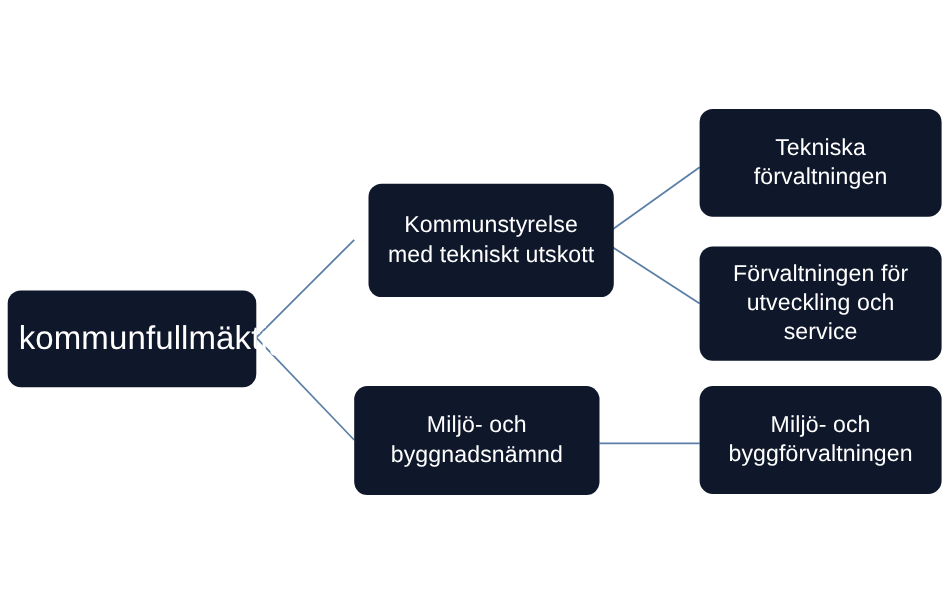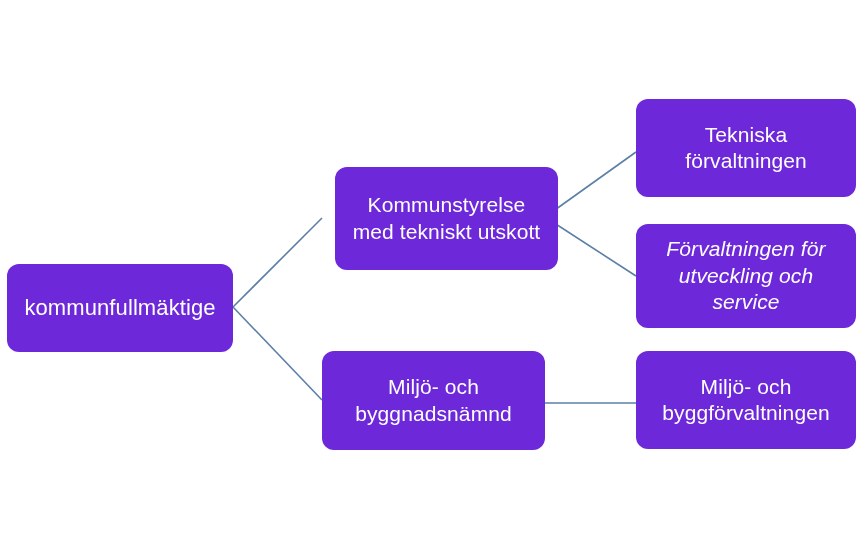--- a/index.html
+++ b/index.html
@@ -22,21 +22,21 @@
     position: absolute;
     left: 0;
     top: 0;
     width: 858px;
     height: 550px;
     pointer-events: none;
   }
   .node {
     position: absolute;
     box-sizing: border-box;
-    background: #6d28d9;
+    background: #0f172a;
     border-radius: 12px;
     color: #ffffff;
     display: flex;
     align-items: center;
     justify-content: center;
     text-align: center;
     line-height: 1.26;
     padding: 4px 10px;
     letter-spacing: 0.1px;
   }
@@ -45,21 +45,21 @@
     width: 100%;
     white-space: pre-line;
     font-weight: 400;
   }
   
   #node-root {
     left: 7px;
     top: 264px;
     width: 226px;
     height: 88px;
-    font-size: 22px;
+    font-size: 30px;
   }
   
   #node-kommunstyrelse {
     left: 322px;
     top: 167px;
     width: 223px;
     height: 103px;
     font-size: 21px;
     margin-left: 13px;
   }
@@ -77,21 +77,20 @@
     width: 220px;
     height: 98px;
     font-size: 21px;
   }
   #node-utveckling {
     left: 636px;
     top: 224px;
     width: 220px;
     height: 104px;
     font-size: 21px;
-    font-style: italic;
   }
   #node-byggforvaltning {
     left: 636px;
     top: 351px;
     width: 220px;
     height: 98px;
     font-size: 21px;
   }
 </style>
 </head>

